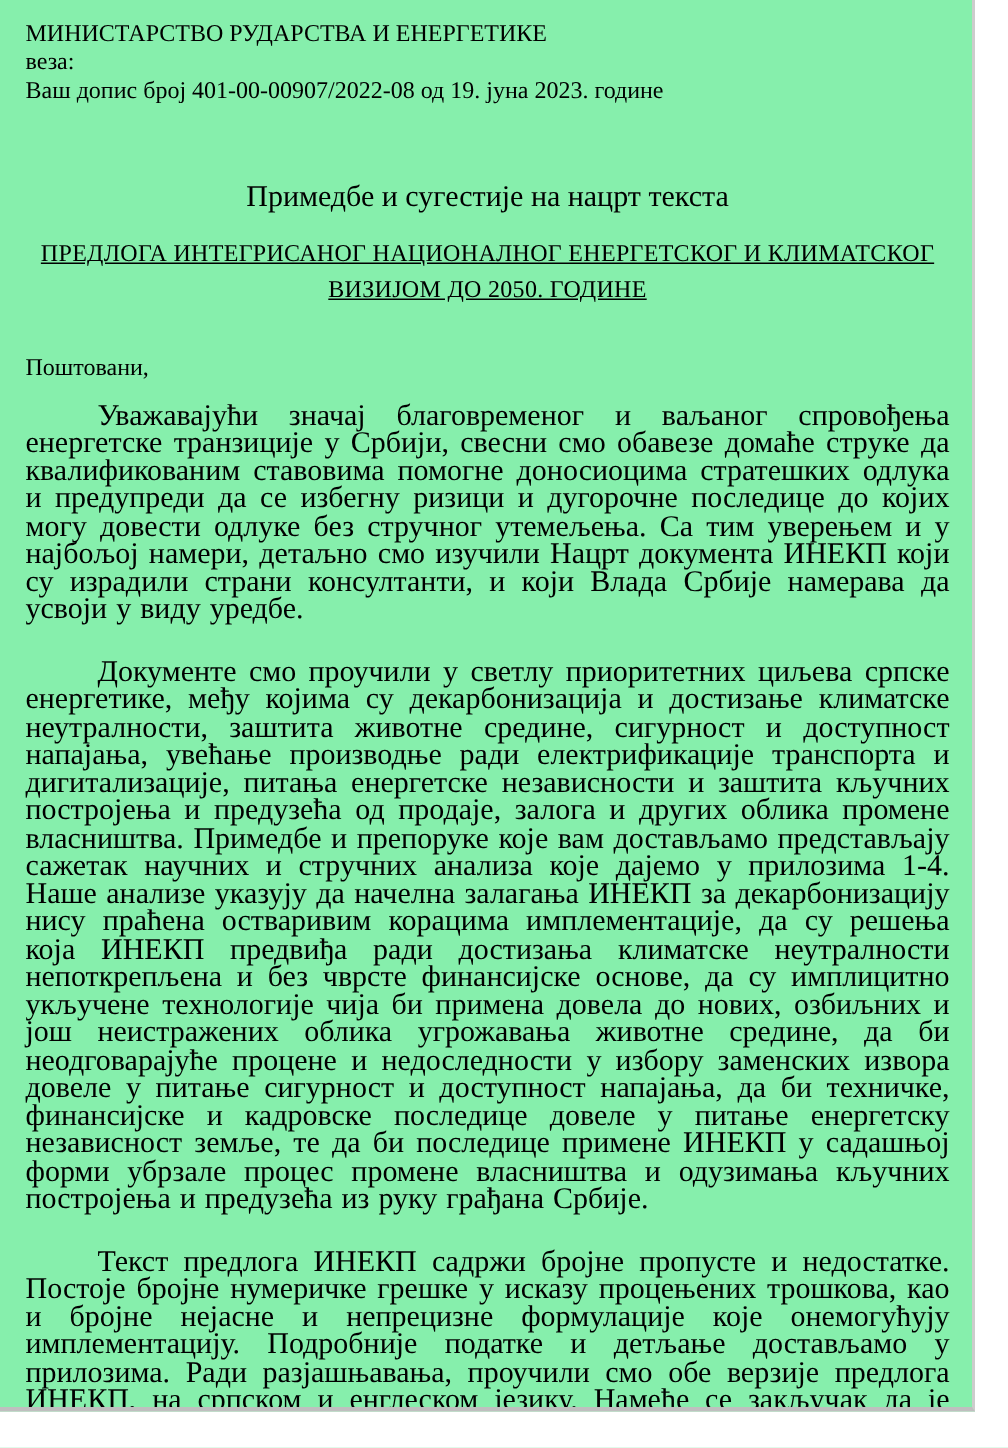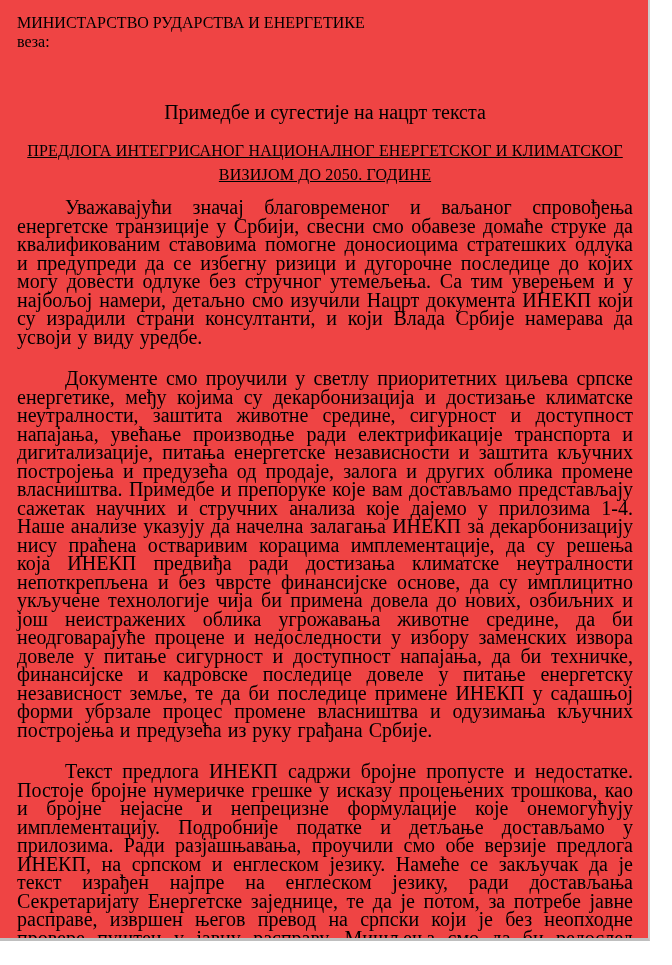--- a/index.html
+++ b/index.html
@@ -12,21 +12,21 @@
     height: 965px;
     overflow: hidden;
     font-family: "Liberation Serif", "DejaVu Serif", serif;
     color: #000000;
     -webkit-font-smoothing: antialiased;
   }
   .page {
     position: relative;
     width: 648px;
     height: 938px;
-    background: #ef4444;
+    background: #86efac;
     border-right: 2px solid #cccccc;
     border-bottom: 3px solid #bfbfbf;
     overflow: hidden;
   }
   .content {
     padding: 13px 15px 0 17px;
   }
   .letter-header {
     font-size: 16px;
     line-height: 19px;
@@ -65,29 +65,31 @@
 </style>
 </head>
 <body>
 
 <div class="page">
   <div class="content">
 
     <div class="letter-header">
       <div>МИНИСТАРСТВО РУДАРСТВА И ЕНЕРГЕТИКЕ</div>
       <div>веза:</div>
+      <div>Ваш допис број 401-00-00907/2022-08  од 19. јуна 2023. године</div>
     </div>
 
     <div class="subject">Примедбе и сугестије на нацрт текста</div>
 
     <div class="doc-title">
       <div>ПРЕДЛОГА  ИНТЕГРИСАНОГ НАЦИОНАЛНОГ ЕНЕРГЕТСКОГ И КЛИМАТСКОГ</div>
       <div>ВИЗИЈОМ ДО 2050. ГОДИНЕ</div>
     </div>
 
+    <div class="salutation">Поштовани,</div>
 
     <p class="body-par">Уважавајући значај благовременог и ваљаног спровођења енергетске транзиције у Србији, свесни смо обавезе домаће струке да квалификованим ставовима помогне доносиоцима стратешких одлука и предупреди да се избегну ризици и дугорочне последице до којих могу довести одлуке без стручног утемељења. Са тим уверењем и у најбољој намери, детаљно смо изучили Нацрт документа ИНЕКП који су израдили страни консултанти, и који Влада Србије намерава да усвоји у виду уредбе.</p>
 
     <p class="body-par">Документе смо проучили у светлу приоритетних циљева српске енергетике, међу којима су декарбонизација и достизање климатске неутралности, заштита животне средине, сигурност и доступност напајања, увећање производње ради електрификације транспорта и дигитализације, питања енергетске независности и заштита кључних постројења и предузећа од продаје, залога и других облика промене власништва. Примедбе и препоруке које вам достављамо представљају сажетак научних и стручних анализа које дајемо у прилозима 1-4. Наше анализе указују да начелна залагања ИНЕКП за декарбонизацију нису праћена остваривим корацима имплементације, да су решења која ИНЕКП предвиђа ради достизања климатске неутралности непоткрепљена и без чврсте финансијске основе, да су имплицитно укључене технологије чија би примена довела до нових, озбиљних и још неистражених облика угрожавања животне средине, да би неодговарајуће процене и недоследности у избору заменских извора довеле у питање сигурност и доступност напајања, да би техничке, финансијске и кадровске последице довеле у питање енергетску независност земље, те да би последице примене ИНЕКП у садашњој форми убрзале процес промене власништва и одузимања кључних постројења и предузећа из руку грађана Србије.</p>
 
     <p class="body-par">Текст предлога ИНЕКП садржи бројне пропусте и недостатке. Постоје бројне нумеричке грешке у исказу процењених трошкова, као и бројне нејасне и непрецизне формулације које онемогућују имплементацију. Подробније податке и детљање достављамо у прилозима. Ради разјашњавања, проучили смо обе верзије предлога ИНЕКП, на српском и енглеском језику. Намеће се закључак да је текст израђен најпре на енглеском језику, ради достављања Секретаријату Енергетске заједнице, те да је потом, за потребе јавне расправе, извршен његов превод на српски који је без неопходне провере пуштен у јавну расправу. Мишљења смо да би редослед корака морао бити обрнут, усклађивање предлога са интересима грађана Републике Србије морало би претходити суочавању са страним партнерима. Недорађеност и неприпремљеност овог врло важног документа је још један разлог за његово повлачење из процедуре, како би се избегле значајне негативне последице.</p>
 
   </div>
 </div>
 

